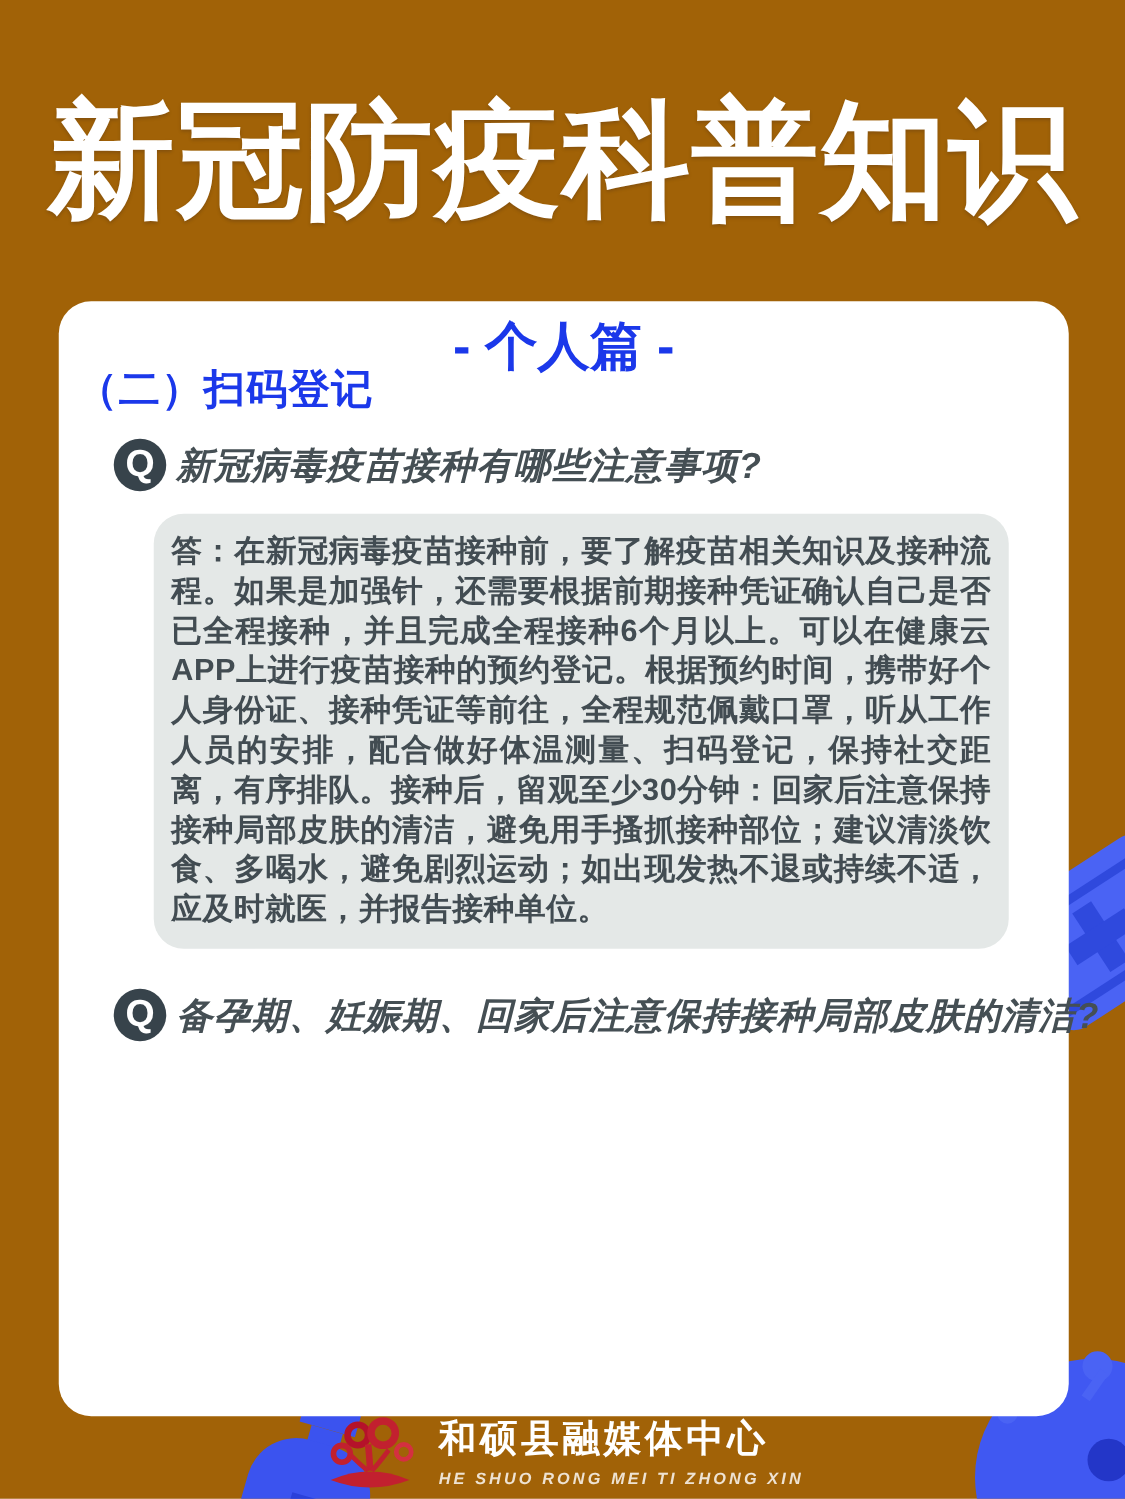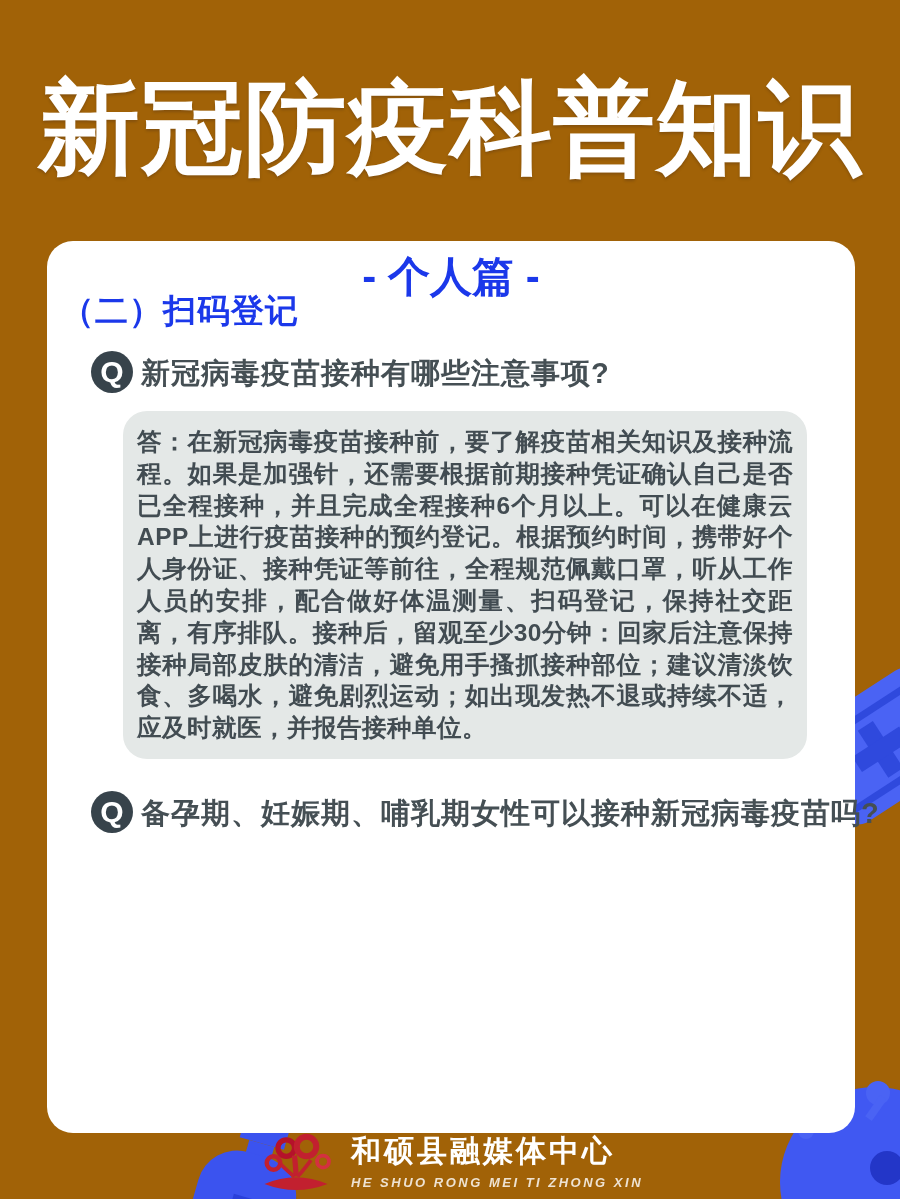--- a/index.html
+++ b/index.html
@@ -63,21 +63,21 @@
   .q-row.q1{top:112px;}
   .q-row.q2{top:552px;width:770px;}
   .q-badge{
     flex:0 0 auto;width:42px;height:42px;border-radius:50%;
     background:#37434b;color:#ffffff;font-size:30px;font-weight:bold;
     display:flex;align-items:center;justify-content:center;
     margin-right:8px;margin-top:-2px;
   }
   .q-text{
     color:#454f54;font-size:29px;font-weight:bold;letter-spacing:1px;
-    line-height:40px;white-space:nowrap;
+    line-height:40px;white-space:nowrap;font-style:italic;
   }
   .answer-box{
     position:absolute;left:76px;width:684px;
     background:#e4e8e7;border-radius:24px;
     padding:15px 14px;box-sizing:border-box;
     color:#424c52;font-size:24.5px;font-weight:bold;line-height:31.8px;
     letter-spacing:0.5px;text-align:justify;
   }
   .answer-box.a1{top:170px;min-height:287px;}
   .answer-box.a2{top:604px;min-height:166px;}
@@ -124,21 +124,21 @@
     <div class="section-heading">（二）扫码登记</div>
 
     <div class="q-row q1">
       <div class="q-badge">Q</div>
       <div class="q-text">新冠病毒疫苗接种有哪些注意事项?</div>
     </div>
     <div class="answer-box a1">答：在新冠病毒疫苗接种前，要了解疫苗相关知识及接种流程。如果是加强针，还需要根据前期接种凭证确认自己是否已全程接种，并且完成全程接种6个月以上。可以在健康云APP上进行疫苗接种的预约登记。根据预约时间，携带好个人身份证、接种凭证等前往，全程规范佩戴口罩，听从工作人员的安排，配合做好体温测量、扫码登记，保持社交距离，有序排队。接种后，留观至少30分钟：回家后注意保持接种局部皮肤的清洁，避免用手搔抓接种部位；建议清淡饮食、多喝水，避免剧烈运动；如出现发热不退或持续不适，应及时就医，并报告接种单位。</div>
 
     <div class="q-row q2">
       <div class="q-badge">Q</div>
-      <div class="q-text">备孕期、妊娠期、哺乳期女性可以接种新冠病毒疫苗吗?</div>
+      <div class="q-text">备孕期、妊娠期、回家后注意保持接种局部皮肤的清洁?</div>
     </div>
   </div>
 
   <div class="footer">
     <svg class="footer-logo" viewBox="0 0 100 88" xmlns="http://www.w3.org/2000/svg">
       <circle cx="20" cy="48" r="9" fill="none" stroke="#c2202f" stroke-width="6"></circle>
       <circle cx="37" cy="28" r="11" fill="none" stroke="#b5122a" stroke-width="7"></circle>
       <circle cx="64" cy="26" r="13" fill="none" stroke="#c2202f" stroke-width="8"></circle>
       <circle cx="86" cy="46" r="8" fill="none" stroke="#d43040" stroke-width="5"></circle>
       <path d="M48,38 Q50,58 50,66" stroke="#c2202f" stroke-width="7" fill="none"></path>

